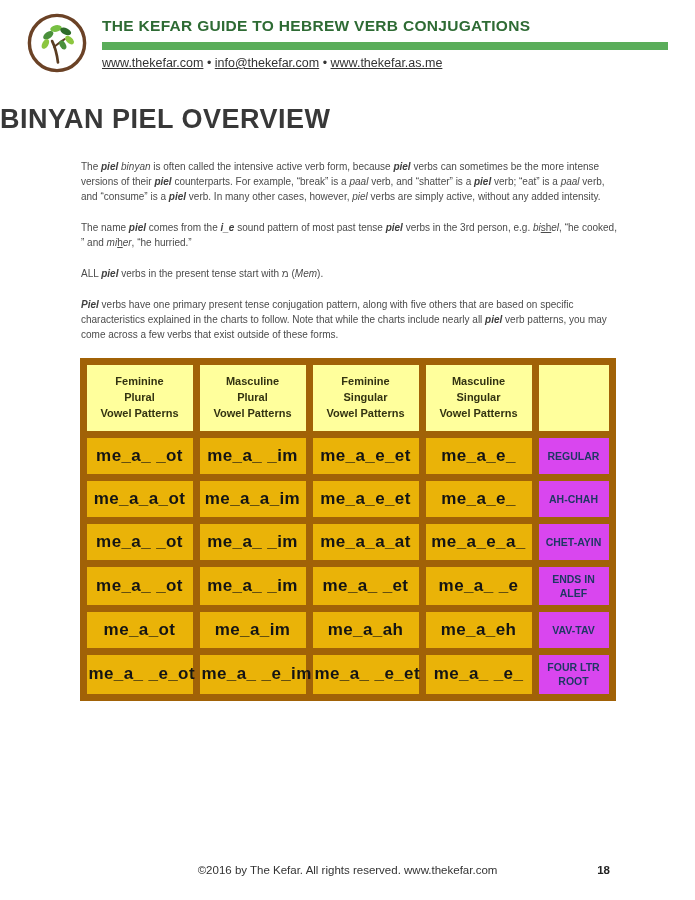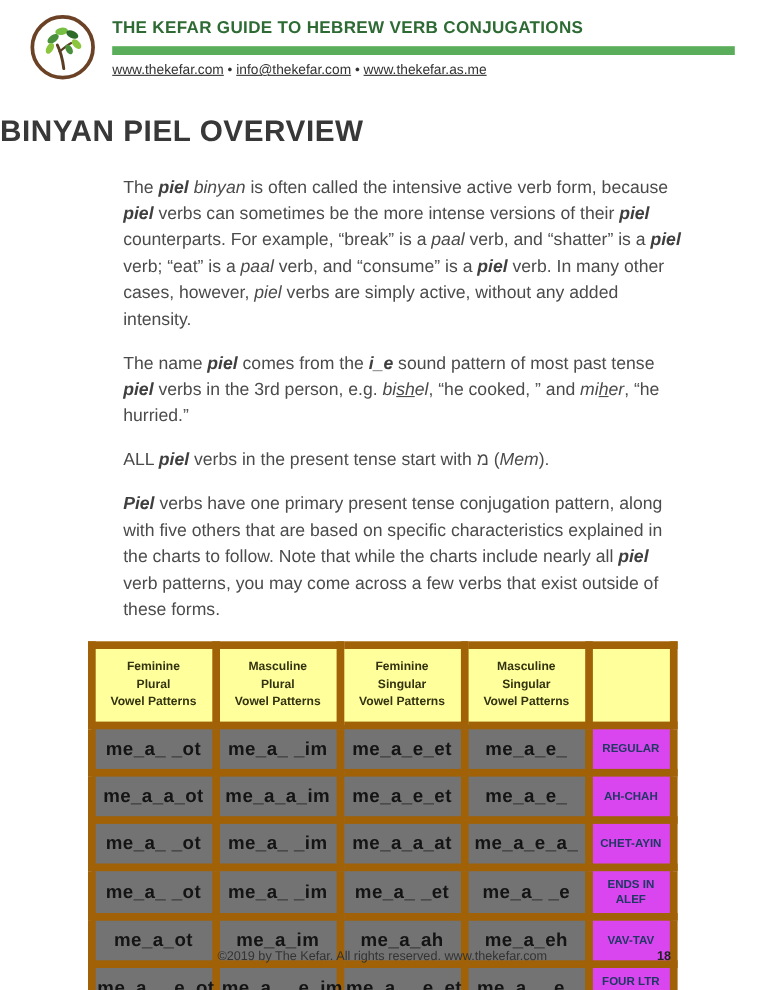--- a/index.html
+++ b/index.html
@@ -27,43 +27,43 @@
   .header-links a { color:#333333; text-decoration:underline; cursor:pointer; }
   .header-links .bullet { text-decoration:none; }
 
   
   .doc-title {
     font-size:27px; font-weight:bold;
     color:#383838; margin:30px 0 6px; letter-spacing:0.5px;
   }
 
   
-  .body-text { padding:18px 73px 0 112px; font-size:16px; color:#4b4b4b; }
+  .body-text { padding:18px 73px 0 81px; font-size:10px; color:#4b4b4b; }
   .body-text p { margin:0 0 16px; line-height:1.5; }
   .it  { font-style:italic; }
   .bi  { font-style:italic; font-weight:bold; color:#3f3f3f; }
-  .itu { font-style:italic; text-decoration:underline; }
+  .itu { text-decoration:underline; }
 
   
   .conj-table {
     border-collapse:collapse; margin:10px auto 0; table-layout:fixed;
     width:528px;
   }
   .conj-table th, .conj-table td {
     border:7px solid #a16207; text-align:center; vertical-align:middle;
   }
   .conj-table th {
     background:#ffff9c; font-size:11px; color:#333311;
     padding:9px 4px; line-height:1.45; font-weight:bold;
   }
   .conj-table col.c-pat { width:113px; }
   .conj-table col.c-lab { width:77px; }
   td.pattern {
     font-size:17px; font-weight:bold; color:#141414;
-    padding:8px 2px; background:#737373; letter-spacing:0.4px;
+    padding:8px 2px; background:#eab308; letter-spacing:0.4px;
     white-space:nowrap;
   }
   td.label {
     background:#d946ef; font-size:10.5px; font-weight:bold;
     color:#1f3864; padding:5px 6px; line-height:1.35;
   }
 
   
   .footer { position:absolute; bottom:24px; left:0; right:0; font-size:11.5px; color:#333333; }
   .footer-copy { text-align:center; }
@@ -161,17 +161,17 @@
           <td class="pattern">me_a_ _e_ot</td>
           <td class="pattern">me_a_ _e_im</td>
           <td class="pattern">me_a_ _e_et</td>
           <td class="pattern">me_a_ _e_</td>
           <td class="label">FOUR LTR ROOT</td>
         </tr>
       </tbody>
   </table>
 
   <div class="footer">
-    <div class="footer-copy">©2019 by The Kefar. All rights reserved. www.thekefar.com</div>
+    <div class="footer-copy">©2016 by The Kefar. All rights reserved. www.thekefar.com</div>
     <div class="footer-page">18</div>
   </div>
 
 </div>
 
 </body></html>

